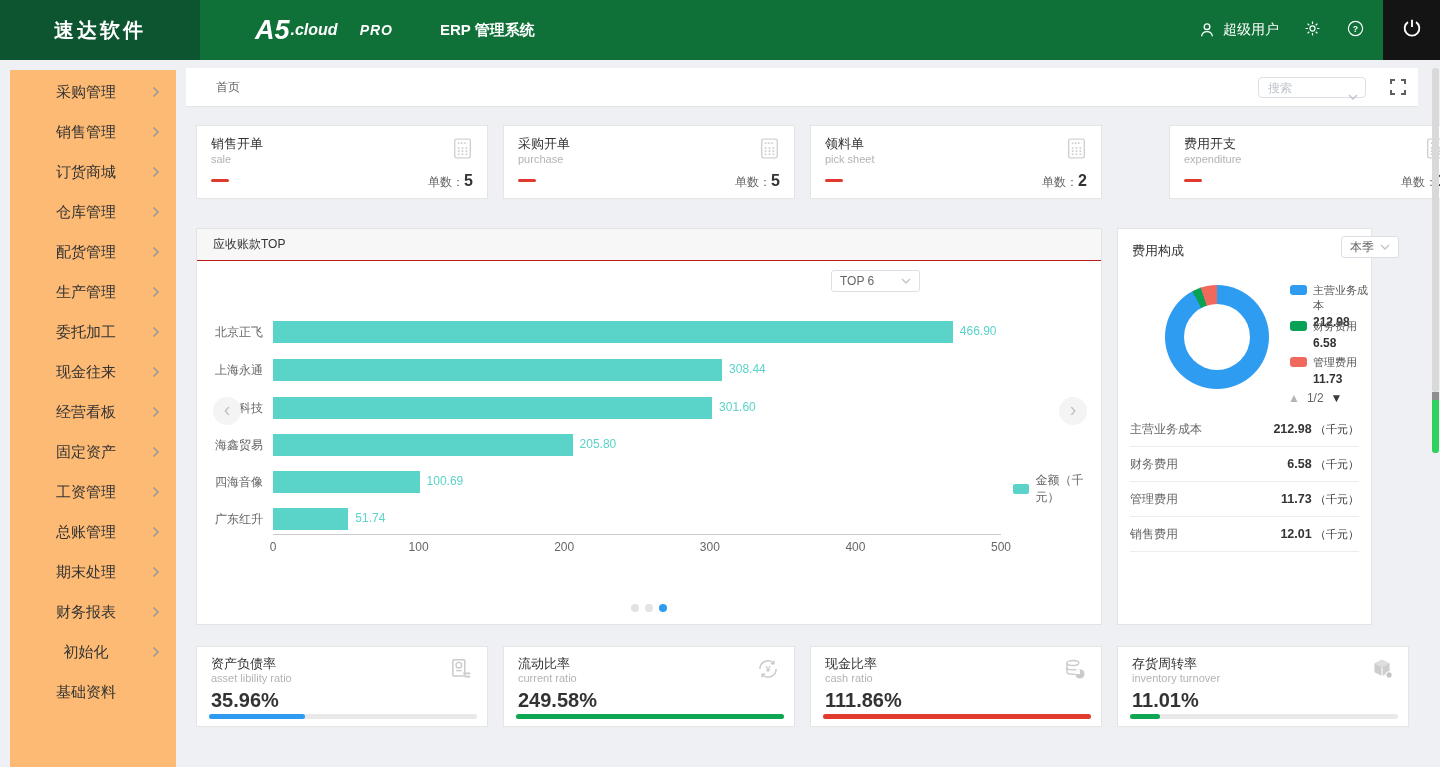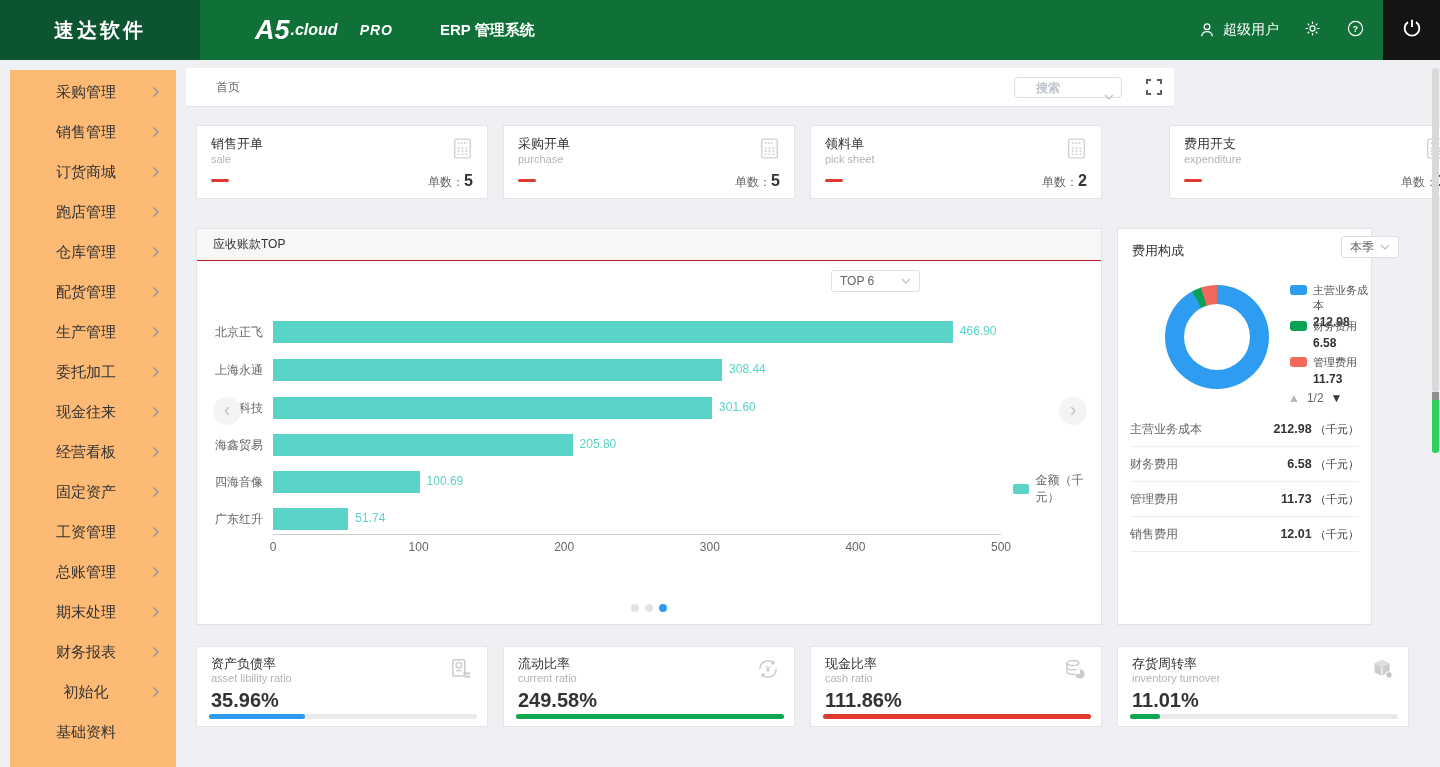--- a/index.html
+++ b/index.html
@@ -25,26 +25,26 @@
 
   
   .side { position:absolute; left:10px; top:70px; width:166px; height:697px; background:#fdba74; padding-top:2px; }
   .side-item { height:40px; display:flex; align-items:center; padding:0 16px 0 10px; cursor:pointer; }
   .side-label { flex:1; text-align:center; font-size:15px; color:#333; }
   .side-chev { width:8px; height:12px; display:flex; align-items:center; }
 
   
   .main { position:absolute; left:186px; top:68px; width:1240px; height:699px; }
 
-  .crumb { position:absolute; left:0; top:0; width:988px; height:39px; background:#fff; border-bottom:1px solid #e3e3e3; }
+  .crumb { position:absolute; left:0; top:0; width:1232px; height:39px; background:#fff; border-bottom:1px solid #e3e3e3; }
   .crumb-tab { position:absolute; left:30px; top:0; height:38px; line-height:38px; font-size:12px; color:#666; cursor:pointer; }
   .searchbox { position:absolute; right:52px; top:9px; width:108px; height:21px; border:1px solid #dcdfe6;
     border-radius:4px; background:#fff; }
-  .searchbox input { position:absolute; left:12px; top:0; width:100%; height:100%; border:none; outline:none;
-    background:transparent; font-size:12px; color:#0c4a6e; padding:0 22px 0 9px; font-family:inherit;font-weight:bold; }
+  .searchbox input { position:absolute; left:0; top:0; width:100%; height:100%; border:none; outline:none;
+    background:transparent; font-size:12px; color:#0c4a6e; padding:0 22px 0 9px; font-family:inherit; }
   .searchbox input::placeholder { color:#bfc4cc; }
   .searchbox .sel-chev { position:absolute; right:7px; top:8px; }
   .fs-btn { position:absolute; right:12px; top:11px; width:16px; height:16px; cursor:pointer; }
   .fs-btn span { position:absolute; width:5px; height:5px; }
   .fs-tl { left:0; top:0; border-left:2px solid #5f5f5f; border-top:2px solid #5f5f5f; }
   .fs-tr { right:0; top:0; border-right:2px solid #5f5f5f; border-top:2px solid #5f5f5f; }
   .fs-bl { left:0; bottom:0; border-left:2px solid #5f5f5f; border-bottom:2px solid #5f5f5f; }
   .fs-br { right:0; bottom:0; border-right:2px solid #5f5f5f; border-bottom:2px solid #5f5f5f; }
 
   
@@ -176,28 +176,20 @@
       <div class="side-item">
         <span class="side-label">销售管理</span>
         <span class="side-chev">
           <svg width="8" height="12" viewBox="0 0 8 12" fill="none" stroke="#999" stroke-width="1.6">
             <path d="M1.5 1.5 6 6l-4.5 4.5"></path>
           </svg>
         </span>
       </div>
       <div class="side-item">
         <span class="side-label">订货商城</span>
-        <span class="side-chev">
-          <svg width="8" height="12" viewBox="0 0 8 12" fill="none" stroke="#999" stroke-width="1.6">
-            <path d="M1.5 1.5 6 6l-4.5 4.5"></path>
-          </svg>
-        </span>
-      </div>
-      <div class="side-item">
-        <span class="side-label">跑店管理</span>
         <span class="side-chev">
           <svg width="8" height="12" viewBox="0 0 8 12" fill="none" stroke="#999" stroke-width="1.6">
             <path d="M1.5 1.5 6 6l-4.5 4.5"></path>
           </svg>
         </span>
       </div>
       <div class="side-item">
         <span class="side-label">仓库管理</span>
         <span class="side-chev">
           <svg width="8" height="12" viewBox="0 0 8 12" fill="none" stroke="#999" stroke-width="1.6">

